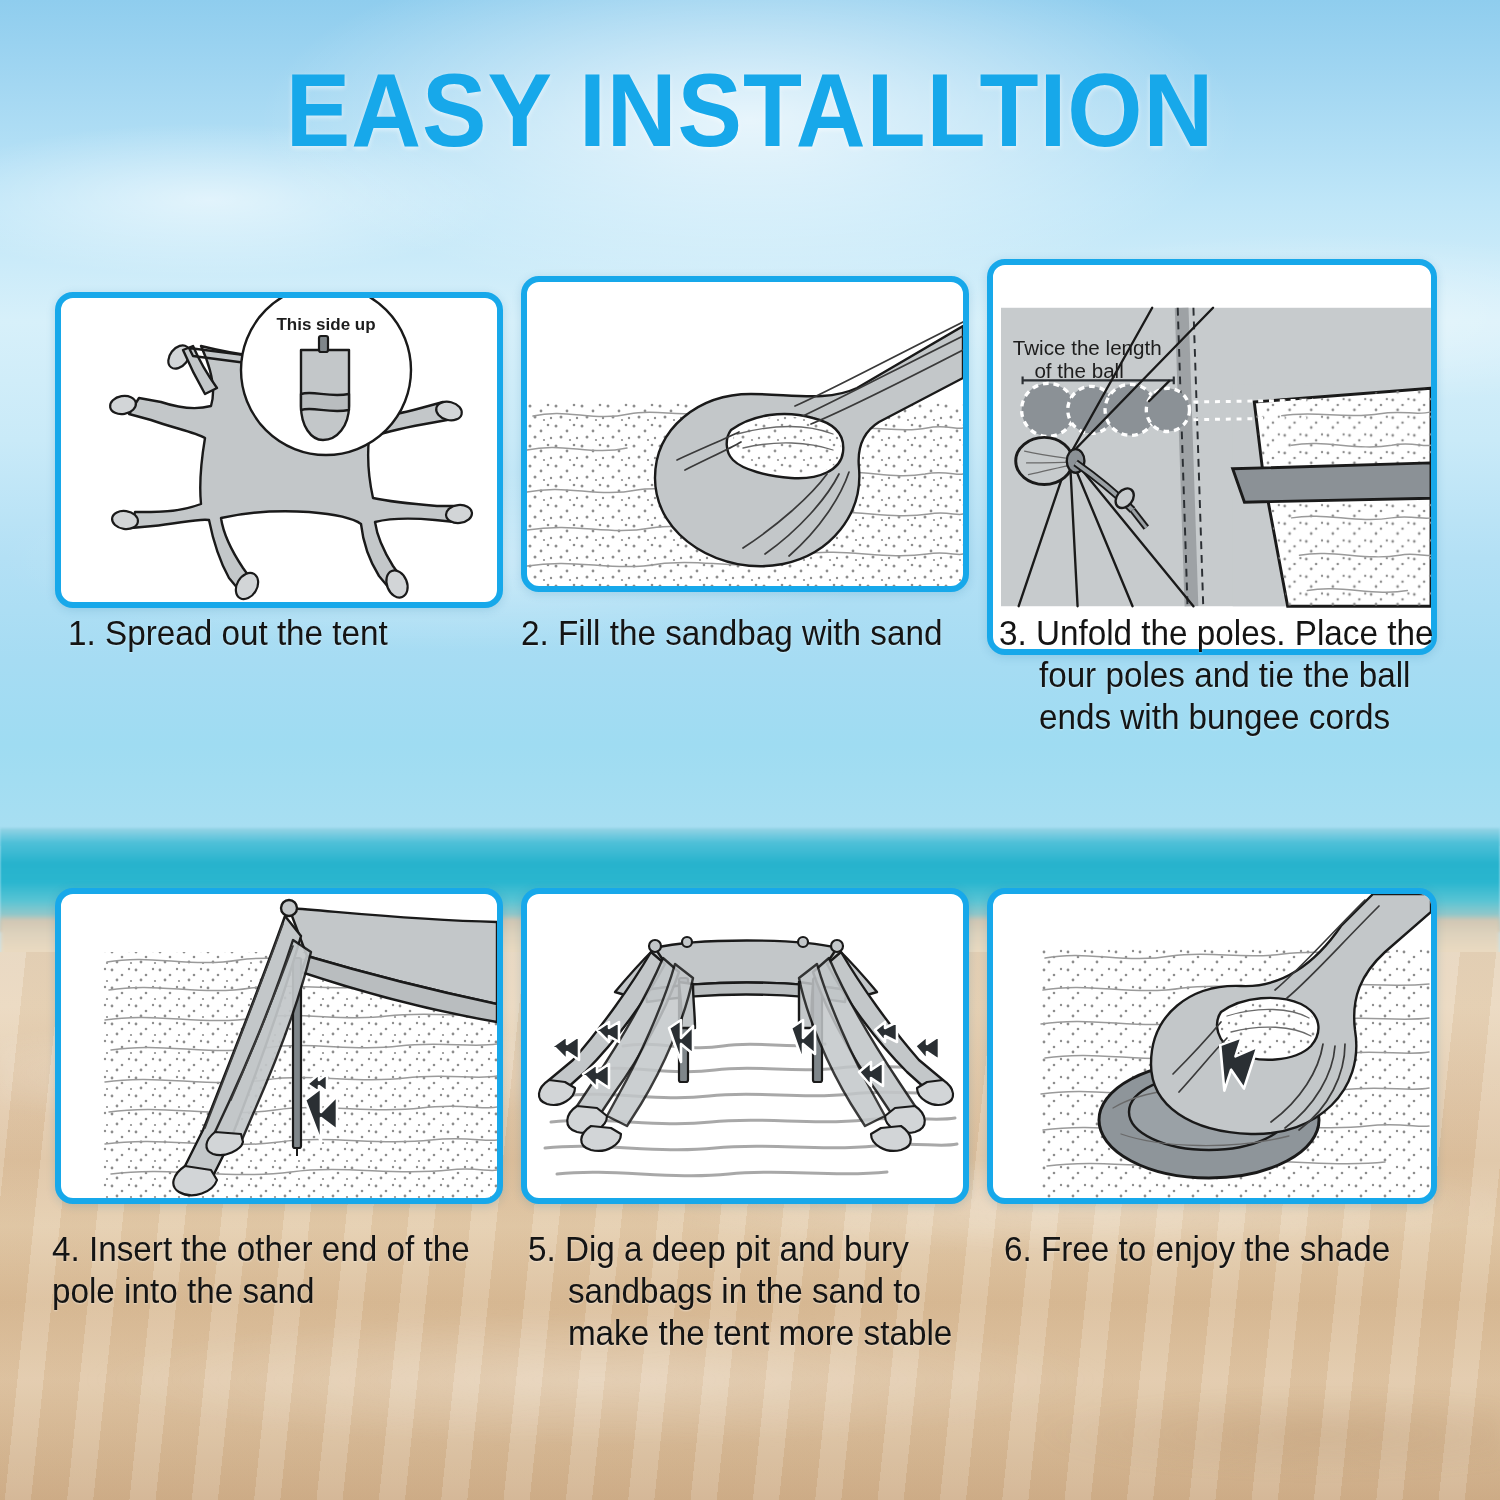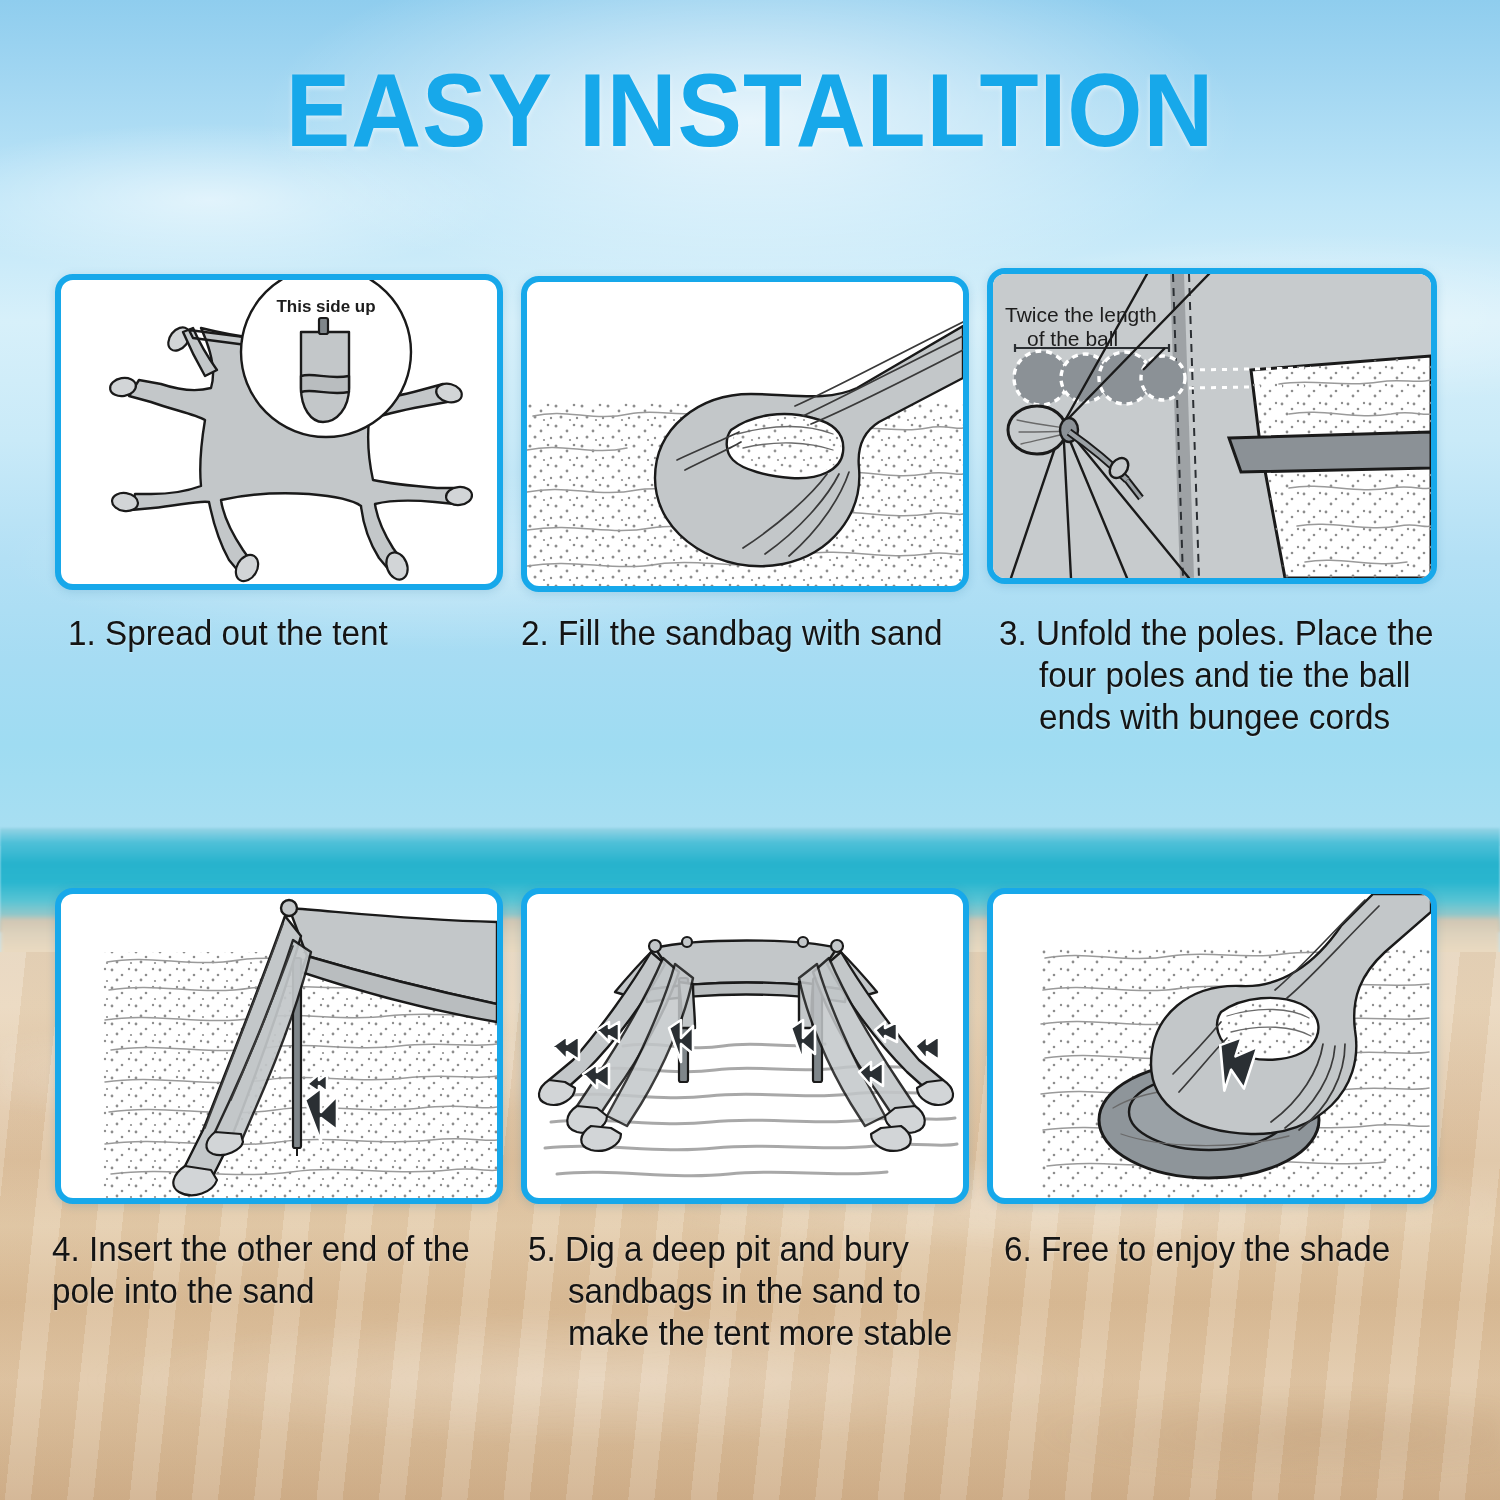--- a/index.html
+++ b/index.html
@@ -104,23 +104,23 @@
     font-family:"Liberation Sans","DejaVu Sans",sans-serif;
     font-size:35px;
     line-height:1.20;
     color:#141414;
     text-shadow:0 1px 2px rgba(255,255,255,.42);
     transform:scaleX(.95);
     transform-origin:left top;
   }
 
   
-  #p1{left:55px;  top:274px; width:448px; height:316px;}
+  #p1{left:55px;  top:292px; width:448px; height:316px;}
   #p2{left:521px; top:276px; width:448px; height:316px;}
-  #p3{left:987px; top:268px; width:450px; height:316px;}
+  #p3{left:987px; top:259px; width:450px; height:396px;padding-left:8px;}
   
   #p4{left:55px;  top:888px; width:448px; height:316px;}
   #p5{left:521px; top:888px; width:448px; height:316px;}
   #p6{left:987px; top:888px; width:450px; height:316px;}
 
   
   #c1{left:68px;  top:612px; width:450px;}
   #c2{left:521px; top:612px; width:470px;}
   #c3{left:999px; top:612px; width:480px;}
   #c4{left:52px;  top:1228px; width:480px;}

